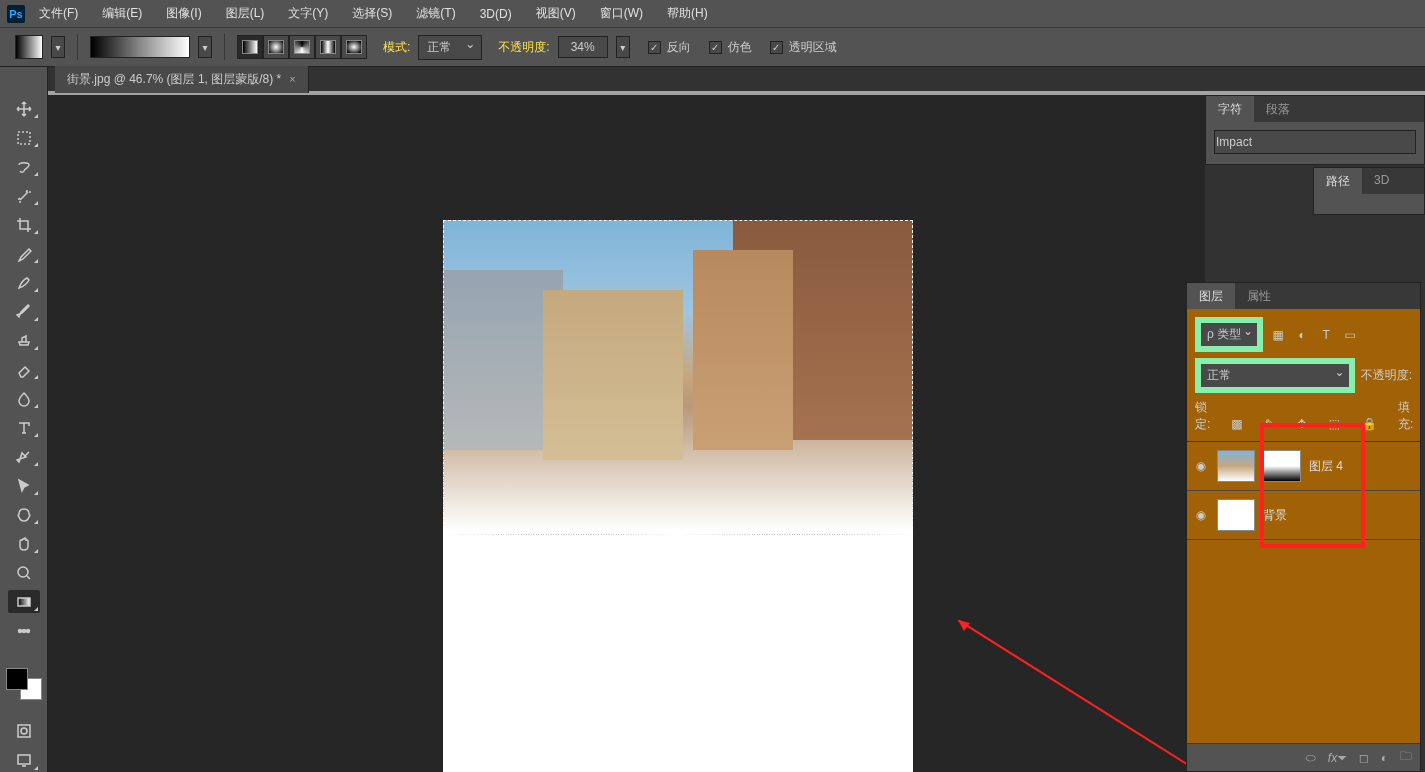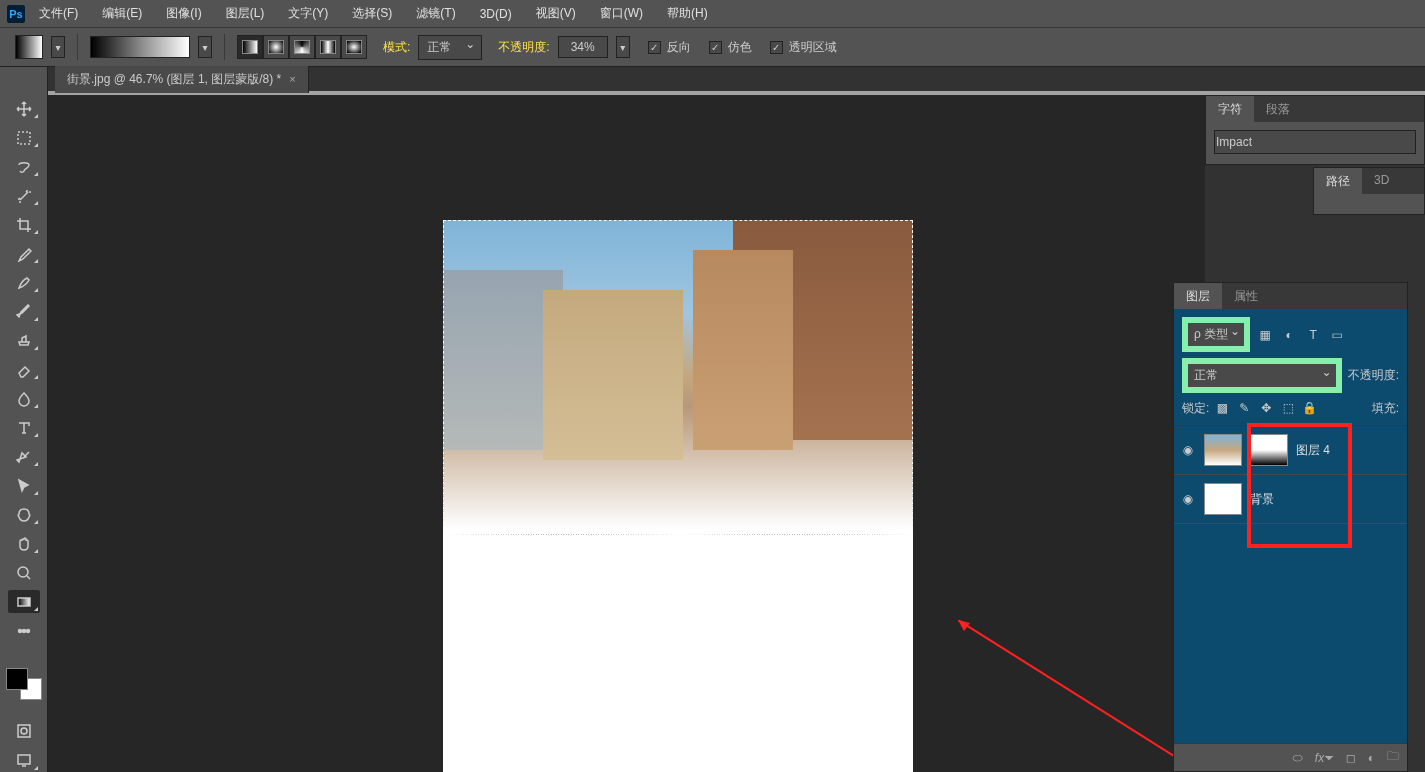--- a/index.html
+++ b/index.html
@@ -54,27 +54,27 @@
 .arrow-line svg{width:100%;height:100%}
 .right-panels{position:absolute;right:0;top:95px;bottom:0;width:220px;display:flex;flex-direction:column}
 .panel-group{background:#535353;border:1px solid #222;margin-bottom:2px}
 .panel-tabs{display:flex;background:#383838;height:26px}
 .panel-tab{padding:5px 12px;color:#999;cursor:pointer;font-size:12px}
 .panel-tab.active{background:#535353;color:#ddd}
 .panel-body{padding:8px}
 .char-panel{height:70px}
 .font-select{background:#494949;border:1px solid #222;padding:4px 1px;color:#ccc;width:100%}
 .paths-panel{height:48px}
-.layers-panel{position:absolute;right:17px;bottom:0;width:235px;height:490px;background:#0c4a6e;border:1px solid #222}
+.layers-panel{position:absolute;right:4px;bottom:0;width:235px;height:490px;background:#a16207;border:1px solid #222}
 .layers-controls{padding:8px;display:flex;flex-direction:column;gap:6px}
 .lc-row{display:flex;align-items:center;gap:6px}
 .kind-select{background:#494949;border:6px solid #86efac;padding:3px 16px 3px 6px;color:#ccc;position:relative;flex:0 0 auto}
 .kind-select:after{content:"⌄";position:absolute;right:4px;top:1px}
 .filter-icon{width:18px;height:18px;display:flex;align-items:center;justify-content:center;color:#ccc;border:1px solid transparent}
-.lock-row{display:flex;align-items:flex-end;gap:4px}
+.lock-row{display:flex;align-items:flex-end;gap:20px}
 .layer-list{border-top:1px solid #383838}
 .layer-row{display:flex;align-items:center;padding:8px 6px;gap:8px;border-bottom:1px solid #484848}
 .eye{width:16px;color:#ccc;text-align:center}
 .layer-thumb{width:38px;height:32px;border:1px solid #888;background:#fff}
 .layer-thumb.photo-thumb{background:linear-gradient(to bottom,#7fb4d8 0%,#c5a77e 50%,#fff 100%)}
 .mask-thumb{width:38px;height:32px;border:1px solid #888;background:linear-gradient(to bottom,#fff 0%,#fff 50%,#000 100%)}
 .layer-name{color:#ddd;flex:1}
 .red-box{position:absolute;border:4px solid #ff2020;right:55px;top:140px;width:105px;height:125px;pointer-events:none}
 .layers-footer{position:absolute;bottom:0;left:0;right:0;height:28px;background:#535353;border-top:1px solid #383838;display:flex;align-items:center;justify-content:flex-end;padding:0 8px;gap:12px;color:#aaa}
 .layers-footer span{cursor:pointer}

